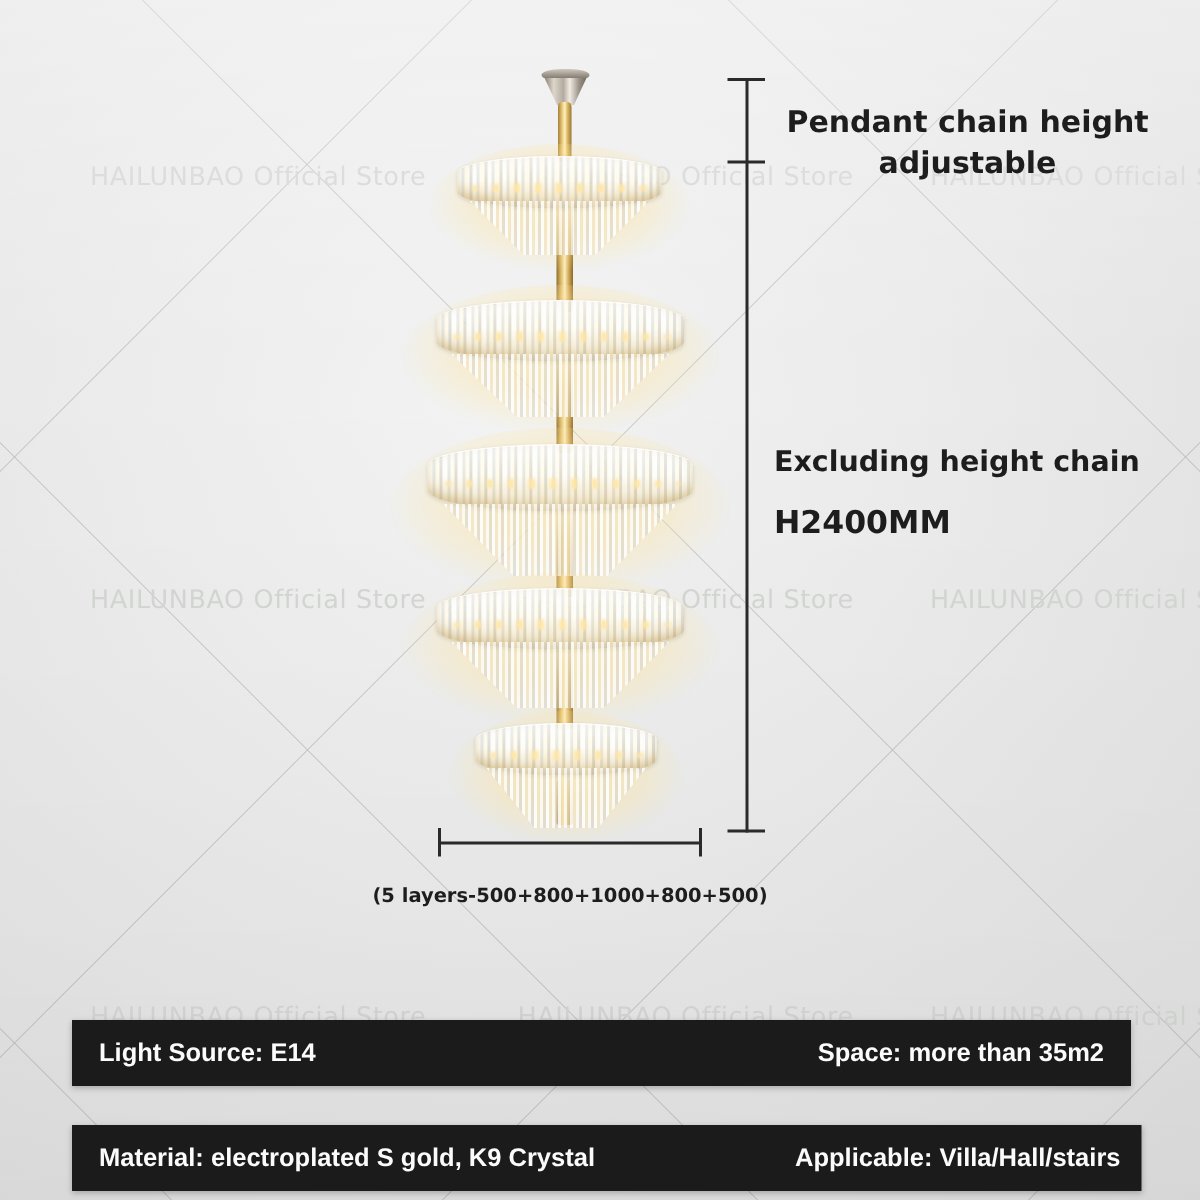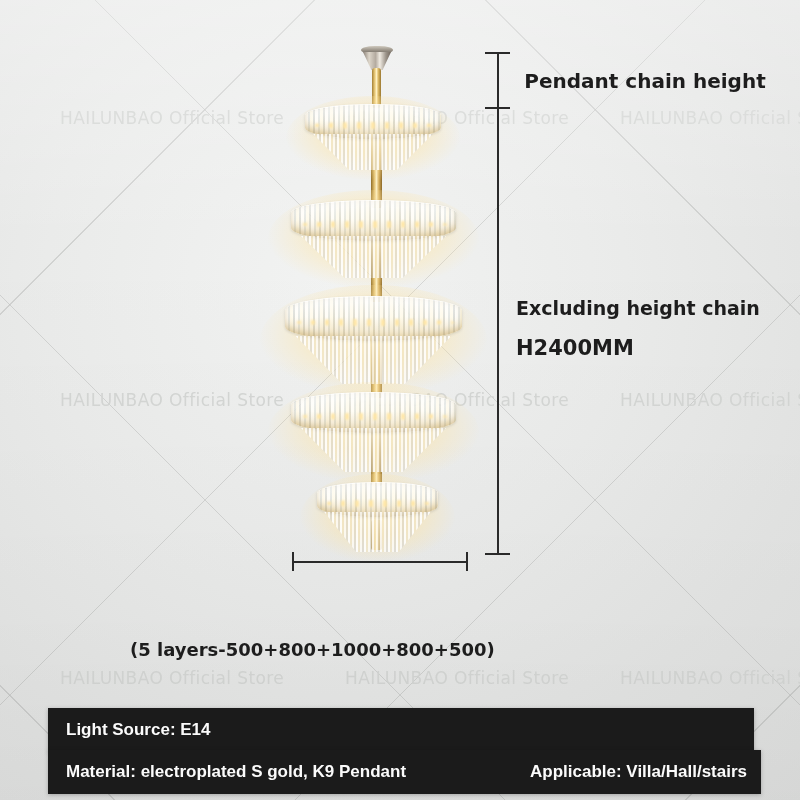--- a/index.html
+++ b/index.html
@@ -188,44 +188,45 @@
     white-space: nowrap;
   }
   .ann-d {
     left: 180px; top: 572px;
     width: 400px;
     text-align: center;
     font-size: 22px;
     font-weight: 400;
   }
   .ann-layers {
-    left: 130px; top: 639px;
+    left: 130px; top: 590px;
     width: 500px;
-    font-size: 18px;
+    text-align: center;
+    font-size: 13px;
     font-weight: bold;
   }
 
   
   .banner {
     position: absolute;
     background: #1b1b1b;
     display: flex;
     align-items: center;
     box-shadow: 0 1px 4px rgba(0,0,0,0.25);
   }
   .banner span {
     color: #fbfbfb;
     font-family: "Liberation Sans", sans-serif;
     font-weight: bold;
     font-size: 17px;
     transform: scaleX(0.92);
     transform-origin: left center;
     white-space: nowrap;
   }
-  #banner-1 { left: 48px; top: 680px; width: 706px; height: 44px; margin-top: 28px; }
+  #banner-1 { left: 48px; top: 680px; width: 706px; height: 44px; }
   #banner-1 .cell-left  { position: absolute; left: 18px; }
   #banner-1 .cell-right { position: absolute; right: 18px; }
   #banner-1 .cell-right span { transform-origin: right center; }
 
   #banner-2 { left: 48px; top: 750px; width: 713px; height: 44px; }
   #banner-2 .cell-left  { position: absolute; left: 18px; }
   #banner-2 .cell-right { position: absolute; right: 14px; }
   #banner-2 .cell-right span { transform-origin: right center; margin-top: 34px; }
 </style>
 </head>
@@ -295,33 +296,37 @@
   <div class="dim-cap-h" style="left:485px; top:52px;  width:25px;"></div>
   <div class="dim-cap-h" style="left:485px; top:107px; width:25px;"></div>
   <div class="dim-cap-h" style="left:485px; top:553px; width:25px;"></div>
 
   <div class="dim-hline" style="left:292px; top:561px; width:176px;"></div>
   <div class="dim-cap-v" style="left:292px; top:552px; height:19px;"></div>
   <div class="dim-cap-v" style="left:466px; top:552px; height:19px;"></div>
 
   <div class="ann ann-chain">
     <div>Pendant chain height</div>
+    <div>adjustable</div>
   </div>
   <div class="ann ann-excl">Excluding height chain</div>
   <div class="ann ann-h">H2400MM</div>
   <div class="ann ann-layers">(5 layers-500+800+1000+800+500)</div>
 
   <div class="banner" id="banner-1">
     <div class="cell-left">
       <span>Light Source: E14</span>
     </div>
+    <div class="cell-right">
+      <span>Space: more than 35m2</span>
+    </div>
   </div>
 
   <div class="banner" id="banner-2">
     <div class="cell-left">
-      <span>Material: electroplated S gold, K9 Pendant</span>
+      <span>Material: electroplated S gold, K9 Crystal</span>
     </div>
     <div class="cell-right">
       <span>Applicable: Villa/Hall/stairs</span>
     </div>
   </div>
 
 </div>
 
 </body></html>

